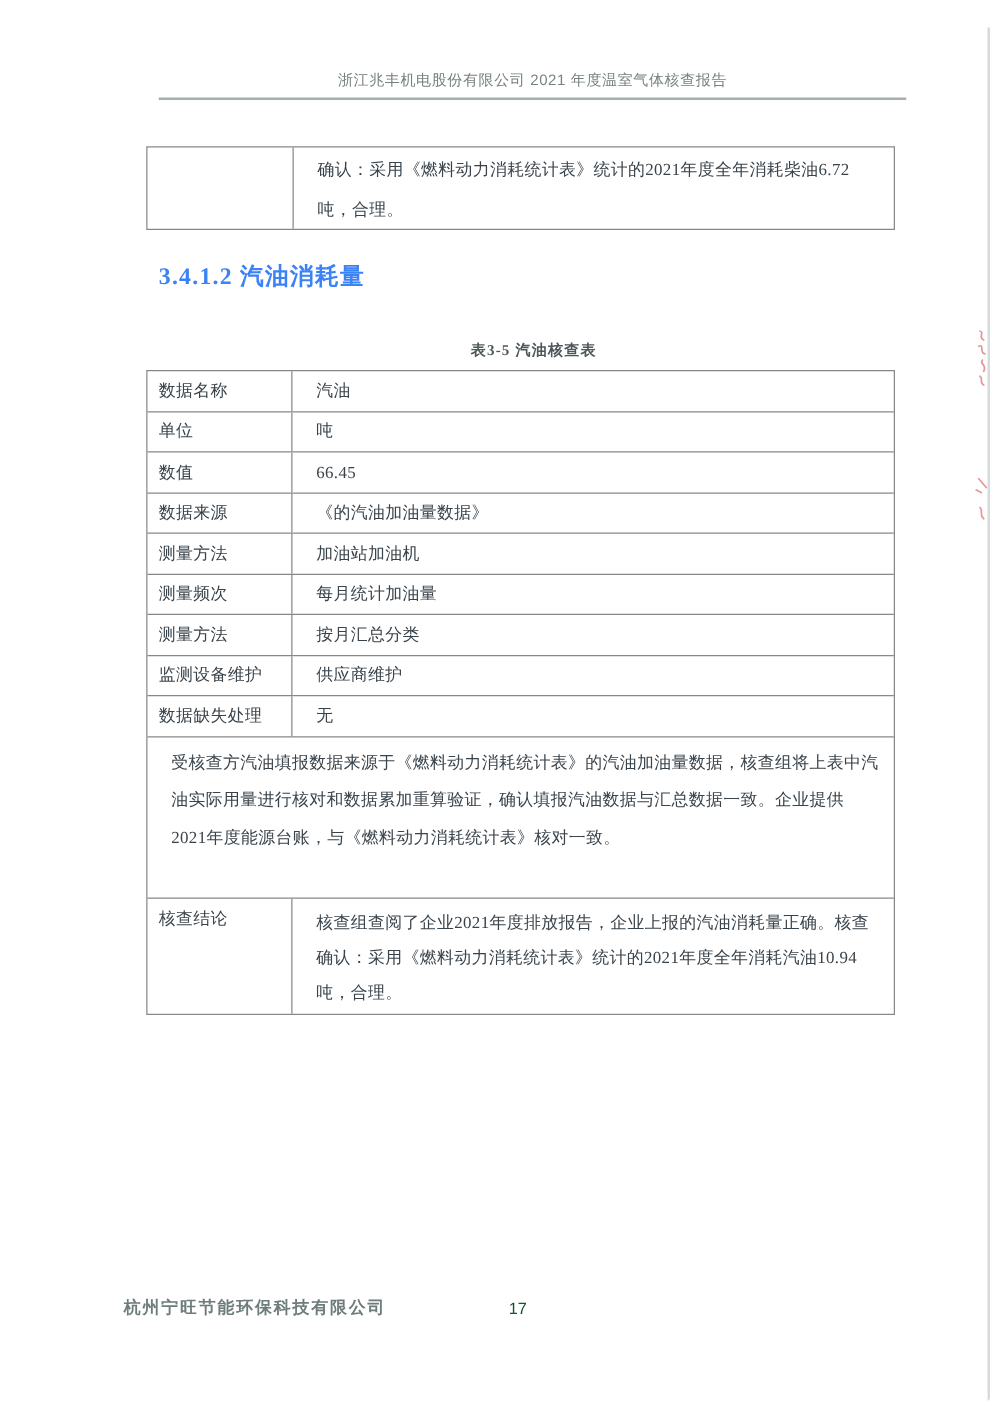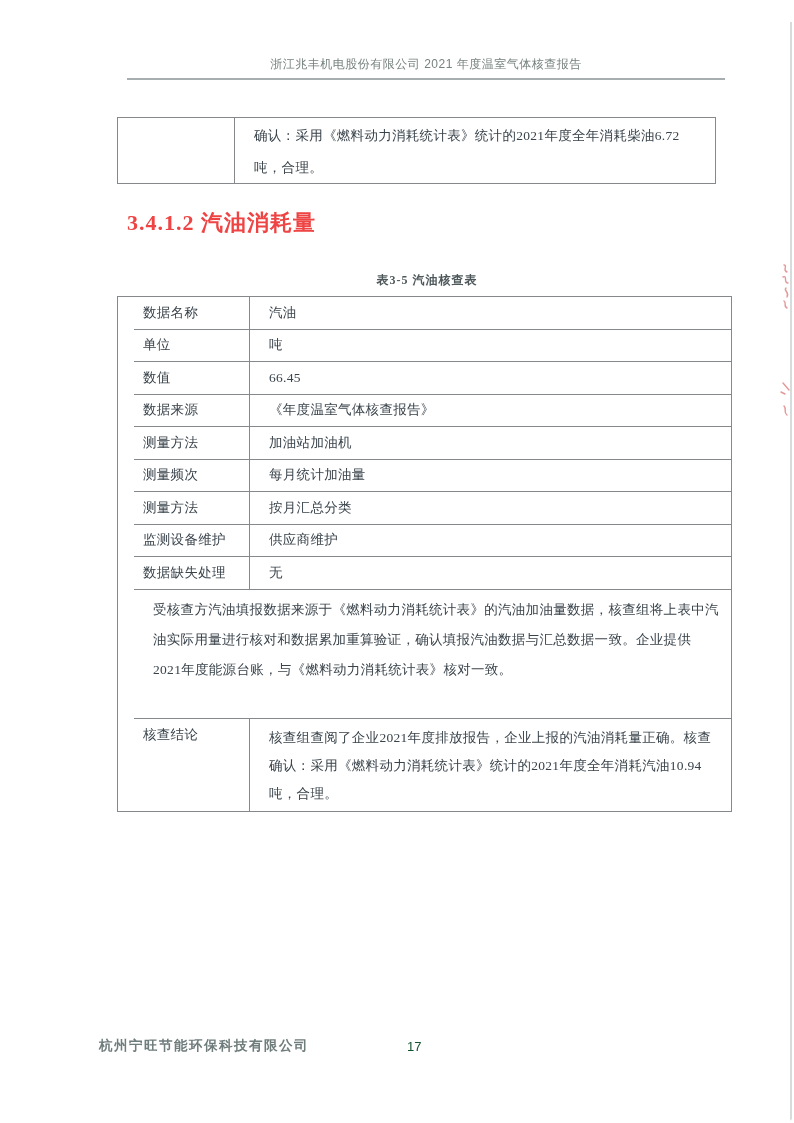--- a/index.html
+++ b/index.html
@@ -33,36 +33,35 @@
   }
   .c-label { width:116px; flex:0 0 116px; border-right:1px solid #85898c; }
   .c-value {
     flex:1; padding:2px 12px 0 19px;
     line-height:32px; font-size:13.5px; letter-spacing:0.3px;
   }
 
   
   .section-heading {
     position:absolute; top:208px; left:127px; margin:0;
-    font-size:22px; font-weight:bold; color:#ef4444; letter-spacing:1px;
+    font-size:19px; font-weight:bold; color:#3b82f6; letter-spacing:1px;
   }
 
   
   .table-caption {
     position:absolute; top:272px; left:117px; width:620px;
     text-align:center; font-size:12px; font-weight:bold;
     color:#4e585b; letter-spacing:1px;
   }
 
   
   .main-table {
     position:absolute; top:296px; left:117px; width:597px;
     border:1px solid #85898c; font-size:13.5px; letter-spacing:0.3px;
     background:#fff;
-    padding-left:16px;
   }
   .t-row { display:flex; border-top:1px solid #85898c; }
   .t-row:first-child { border-top:none; }
   .t-label {
     width:116px; flex:0 0 116px; box-sizing:border-box;
     border-right:1px solid #85898c;
     padding-left:9px; display:flex; align-items:center;
   }
   .t-value {
     flex:1; box-sizing:border-box;
@@ -121,21 +120,21 @@
     <div class="t-row single">
       <div class="t-label">单位</div>
       <div class="t-value">吨</div>
     </div>
     <div class="t-row single">
       <div class="t-label">数值</div>
       <div class="t-value">66.45</div>
     </div>
     <div class="t-row single">
       <div class="t-label">数据来源</div>
-      <div class="t-value">《年度温室气体核查报告》</div>
+      <div class="t-value">《的汽油加油量数据》</div>
     </div>
     <div class="t-row single">
       <div class="t-label">测量方法</div>
       <div class="t-value">加油站加油机</div>
     </div>
     <div class="t-row single">
       <div class="t-label">测量频次</div>
       <div class="t-value">每月统计加油量</div>
     </div>
     <div class="t-row single">

